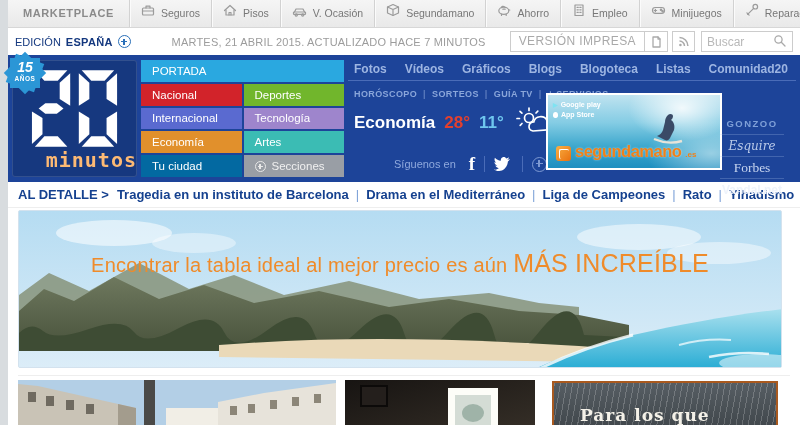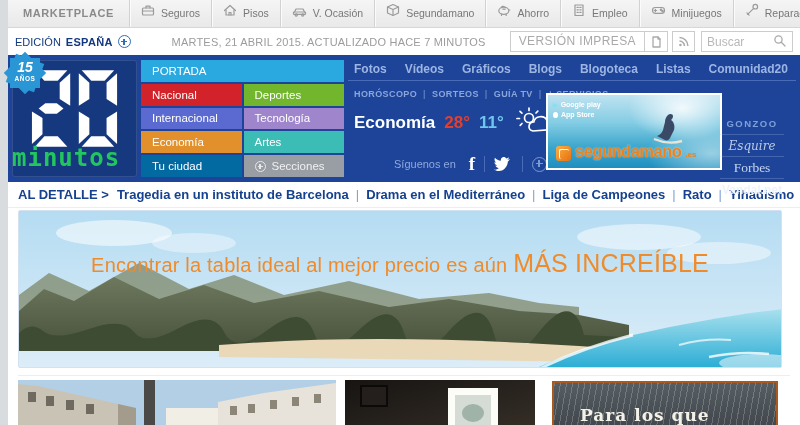--- a/index.html
+++ b/index.html
@@ -30,21 +30,21 @@
   .printbtn .pic { border-left:1px solid #ccc; width:23px; display:flex; align-items:center; justify-content:center; }
   .sqbtn { border:1px solid #ccc; width:23px; height:21px; margin-left:4px; display:flex; align-items:center; justify-content:center; cursor:pointer; background:#fff; }
   .search { border:1px solid #ccc; height:21px; width:92px; margin-left:6px; display:flex; align-items:center; padding:0 5px; }
   .search input { border:0; outline:0; width:66px; font-size:12px; color:#be185d; font-family:"Liberation Sans",sans-serif; }
   .search input::placeholder { color:#b8b8b8; }
   .icongray { stroke:#aaa; fill:none; stroke-width:1.3; stroke-linecap:round; stroke-linejoin:round; }
 
   
   .header { position:relative; height:127px; background:#1d4499; }
   .logo { position:absolute; left:4px; top:5px; width:125px; height:117px; background:#16387f; border-radius:3px; cursor:pointer; box-shadow:inset 0 0 0 1px rgba(255,255,255,.12); }
-  .logo .word { position:absolute; bottom:5px; width:100%; text-align:left; font-family:"DejaVu Sans Mono",monospace; font-weight:bold; font-size:24px; color:#22c55e; letter-spacing:1px; }
+  .logo .word { position:absolute; bottom:5px; width:100%; text-align:right; font-family:"DejaVu Sans Mono",monospace; font-weight:bold; font-size:20px; color:#fdba74; letter-spacing:1px; }
   .seg { position:absolute; left:19px; top:9px; }
   .badge { position:absolute; left:-6px; top:-6px; width:38px; height:38px; }
   .badge i { position:absolute; inset:4px; background:#2b96d6; display:block; }
   .badge i.r45 { transform:rotate(45deg); }
   .badge i.r20 { transform:rotate(20deg); }
   .badge .b1 { position:absolute; width:100%; text-align:center; top:5px; font-size:14px; font-weight:bold; font-style:italic; color:#fff; z-index:2; }
   .badge .b2 { position:absolute; width:100%; text-align:center; top:21px; font-size:6.5px; font-weight:bold; color:#fff; text-transform:uppercase; letter-spacing:.5px; z-index:2; }
 
   .menu { position:absolute; left:133px; top:5px; width:203px; display:grid; grid-template-columns:100.5px 100.5px; grid-auto-rows:21.8px; gap:2px; }
   .tile { font-size:11.5px; color:#fff; padding-left:11px; display:flex; align-items:center; gap:6px; cursor:pointer; white-space:nowrap; }

